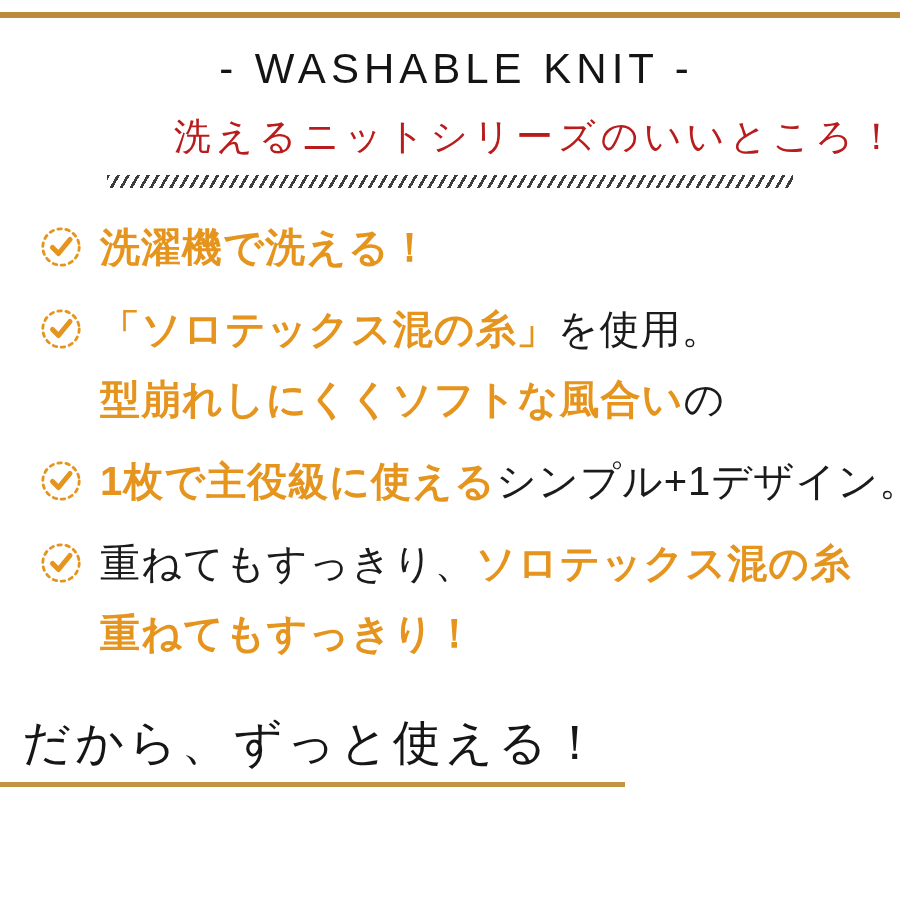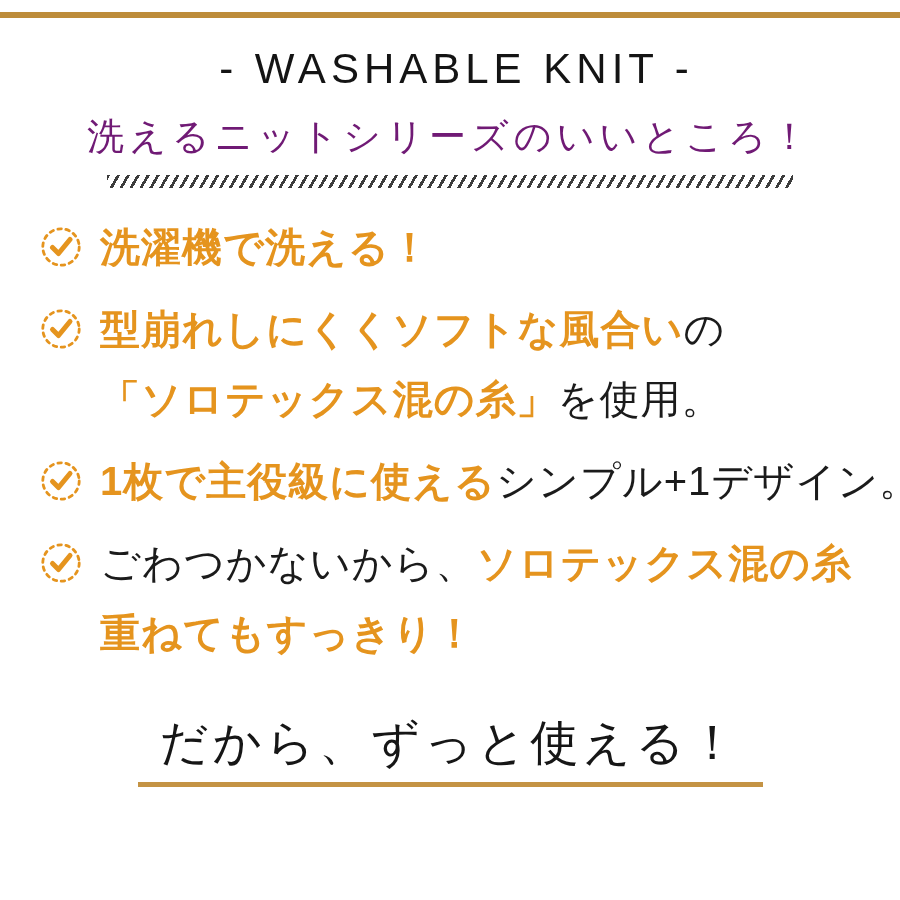--- a/index.html
+++ b/index.html
@@ -34,26 +34,26 @@
     font-size: 42px;
     line-height: 46px;
     font-weight: 500;
     letter-spacing: 5px;
     color: #141414;
     white-space: nowrap;
     padding-left: 13px;
   }
   .subtitle-jp {
     margin-top: 22px;
-    text-align: center;
+    text-align: right;
     font-size: 37px;
     line-height: 46px;
     font-weight: 400;
     letter-spacing: 5px;
-    color: #701a75;
+    color: #b91c1c;
     white-space: nowrap;
   }
   .hatch-divider {
     width: 686px;
     height: 13px;
     margin: 15px auto 0;
     background: repeating-linear-gradient(
       120deg,
       var(--divider) 0 2.8px,
       transparent 2.8px 8.6px
@@ -77,21 +77,21 @@
   .benefit-line {
     font-size: 40px;
     line-height: 70px;
     letter-spacing: 1px;
     white-space: nowrap;
   }
   .seg-accent { color: var(--accent); font-weight: 700; text-align: center; }
   .seg-plain  { color: var(--ink);   font-weight: 400; }
   .footer-wrap {
     margin-top: 44px;
-    text-align: center;
+    text-align: left;
   }
   .footer-text {
     display: inline-block;
     font-size: 48px;
     line-height: 62px;
     font-weight: 400;
     letter-spacing: 4px;
     color: #161616;
     padding: 0 22px 8px;
     border-bottom: 5px solid var(--underline);
@@ -124,22 +124,22 @@
         </div>
   </li>
       <li class="benefit">
     <span class="check-wrap">
       <svg viewBox="0 0 42 42" width="42" height="42" aria-hidden="true">
         <circle cx="21" cy="21" r="18.2" fill="none" stroke="var(--accent)" stroke-width="2.8" stroke-dasharray="3.6 4.6" stroke-linecap="round"></circle>
         <path d="M12.5 21.5 L18.5 27.5 L30 13.5" fill="none" stroke="var(--accent)" stroke-width="5" stroke-linecap="round" stroke-linejoin="round"></path>
       </svg>
     </span>
     <div class="benefit-text">
+          <div class="benefit-line"><span class="seg-accent">「ソロテックス混の糸」</span><span class="seg-plain">を使用。</span></div>
           <div class="benefit-line"><span class="seg-accent">型崩れしにくくソフトな風合い</span><span class="seg-plain">の</span></div>
-          <div class="benefit-line"><span class="seg-accent">「ソロテックス混の糸」</span><span class="seg-plain">を使用。</span></div>
         </div>
   </li>
       <li class="benefit">
     <span class="check-wrap">
       <svg viewBox="0 0 42 42" width="42" height="42" aria-hidden="true">
         <circle cx="21" cy="21" r="18.2" fill="none" stroke="var(--accent)" stroke-width="2.8" stroke-dasharray="3.6 4.6" stroke-linecap="round"></circle>
         <path d="M12.5 21.5 L18.5 27.5 L30 13.5" fill="none" stroke="var(--accent)" stroke-width="5" stroke-linecap="round" stroke-linejoin="round"></path>
       </svg>
     </span>
     <div class="benefit-text">
@@ -147,21 +147,21 @@
         </div>
   </li>
       <li class="benefit">
     <span class="check-wrap">
       <svg viewBox="0 0 42 42" width="42" height="42" aria-hidden="true">
         <circle cx="21" cy="21" r="18.2" fill="none" stroke="var(--accent)" stroke-width="2.8" stroke-dasharray="3.6 4.6" stroke-linecap="round"></circle>
         <path d="M12.5 21.5 L18.5 27.5 L30 13.5" fill="none" stroke="var(--accent)" stroke-width="5" stroke-linecap="round" stroke-linejoin="round"></path>
       </svg>
     </span>
     <div class="benefit-text">
-          <div class="benefit-line"><span class="seg-plain">ごわつかないから、</span><span class="seg-accent">ソロテックス混の糸</span></div>
+          <div class="benefit-line"><span class="seg-plain">重ねてもすっきり、</span><span class="seg-accent">ソロテックス混の糸</span></div>
           <div class="benefit-line"><span class="seg-accent">重ねてもすっきり！</span></div>
         </div>
   </li>
     </ul>
 
   <div class="footer-wrap">
     <span class="footer-text">だから、ずっと使える！</span>
   </div>
 
 </div>

